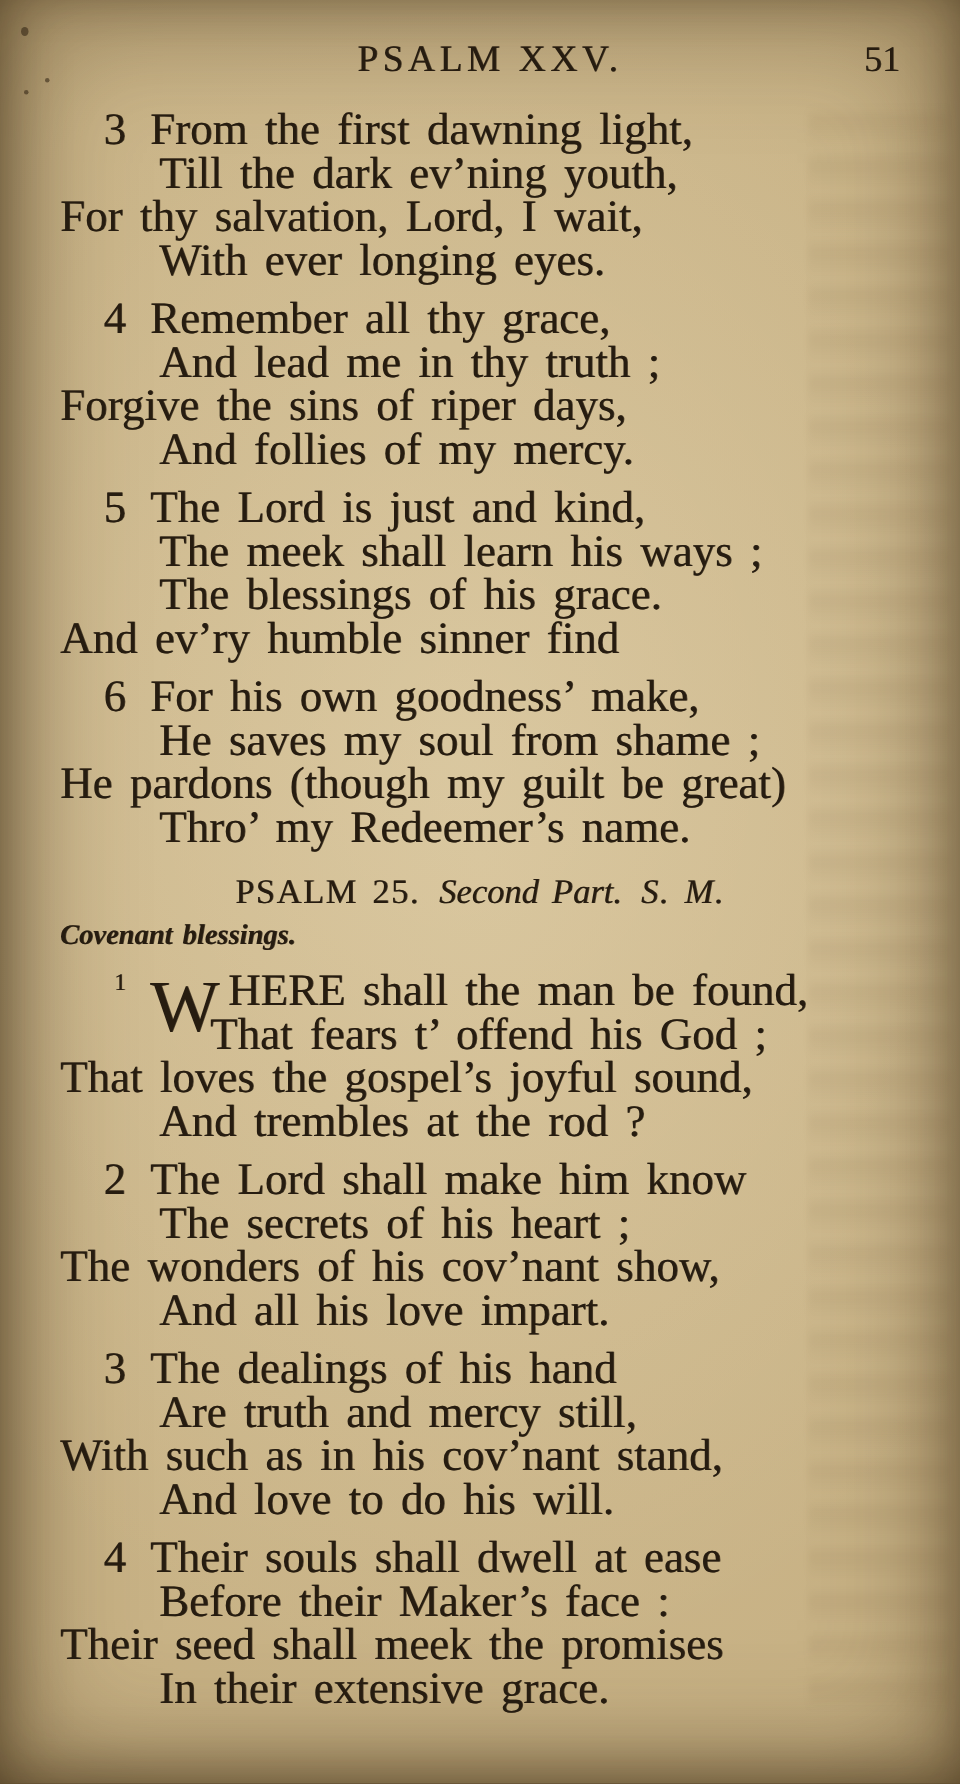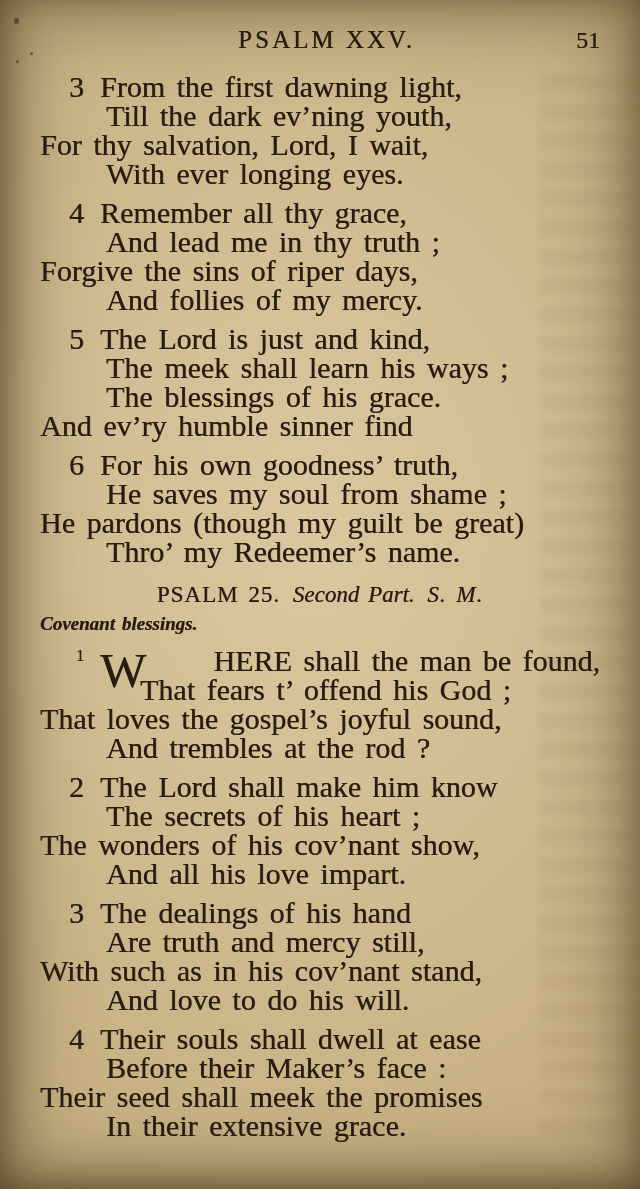--- a/index.html
+++ b/index.html
@@ -84,21 +84,21 @@
     word-spacing: 2px;
   }
 
   .stanza-drop { position: relative; }
   .vnum-abs { position: absolute; left: 28px; top: 1px; }
   .dropcap {
     position: absolute; left: 60px; top: 0;
     font-size: 49px; line-height: 50px;
     letter-spacing: 0;
   }
-  .dl1 { padding-left: 112px; text-align: right; }
+  .dl1 { padding-left: 112px; }
   .dl2 { padding-left: 100px; }
 </style>
 </head>
 <body>
 
 <div class="page">
   <div class="bleed"></div>
   <div class="speck speck1"></div>
   <div class="speck speck2"></div>
   <div class="speck speck3"></div>
@@ -126,21 +126,21 @@
     </div>
 
     <div class="stanza">
       <div class="line l1"><span class="vnum">5</span><span>The Lord is just and kind,</span></div>
       <div class="line l2">The meek shall learn his ways ;</div>
       <div class="line l4">The blessings of his grace.</div>
       <div class="line l3">And ev’ry humble sinner find</div>
     </div>
 
     <div class="stanza">
-      <div class="line l1"><span class="vnum">6</span><span>For his own goodness’ truth,</span></div>
+      <div class="line l1"><span class="vnum">6</span><span>For his own goodness’ make,</span></div>
       <div class="line l2">He saves my soul from shame ;</div>
       <div class="line l3">He pardons (though my guilt be great)</div>
       <div class="line l4">Thro’ my Redeemer’s name.</div>
     </div>
 
     <div class="section-heading">
       <span class="sh-psalm">PSALM 25.</span>
       <span class="sh-part">Second Part.</span>
       <span class="sh-meter">S. M.</span>
     </div>

